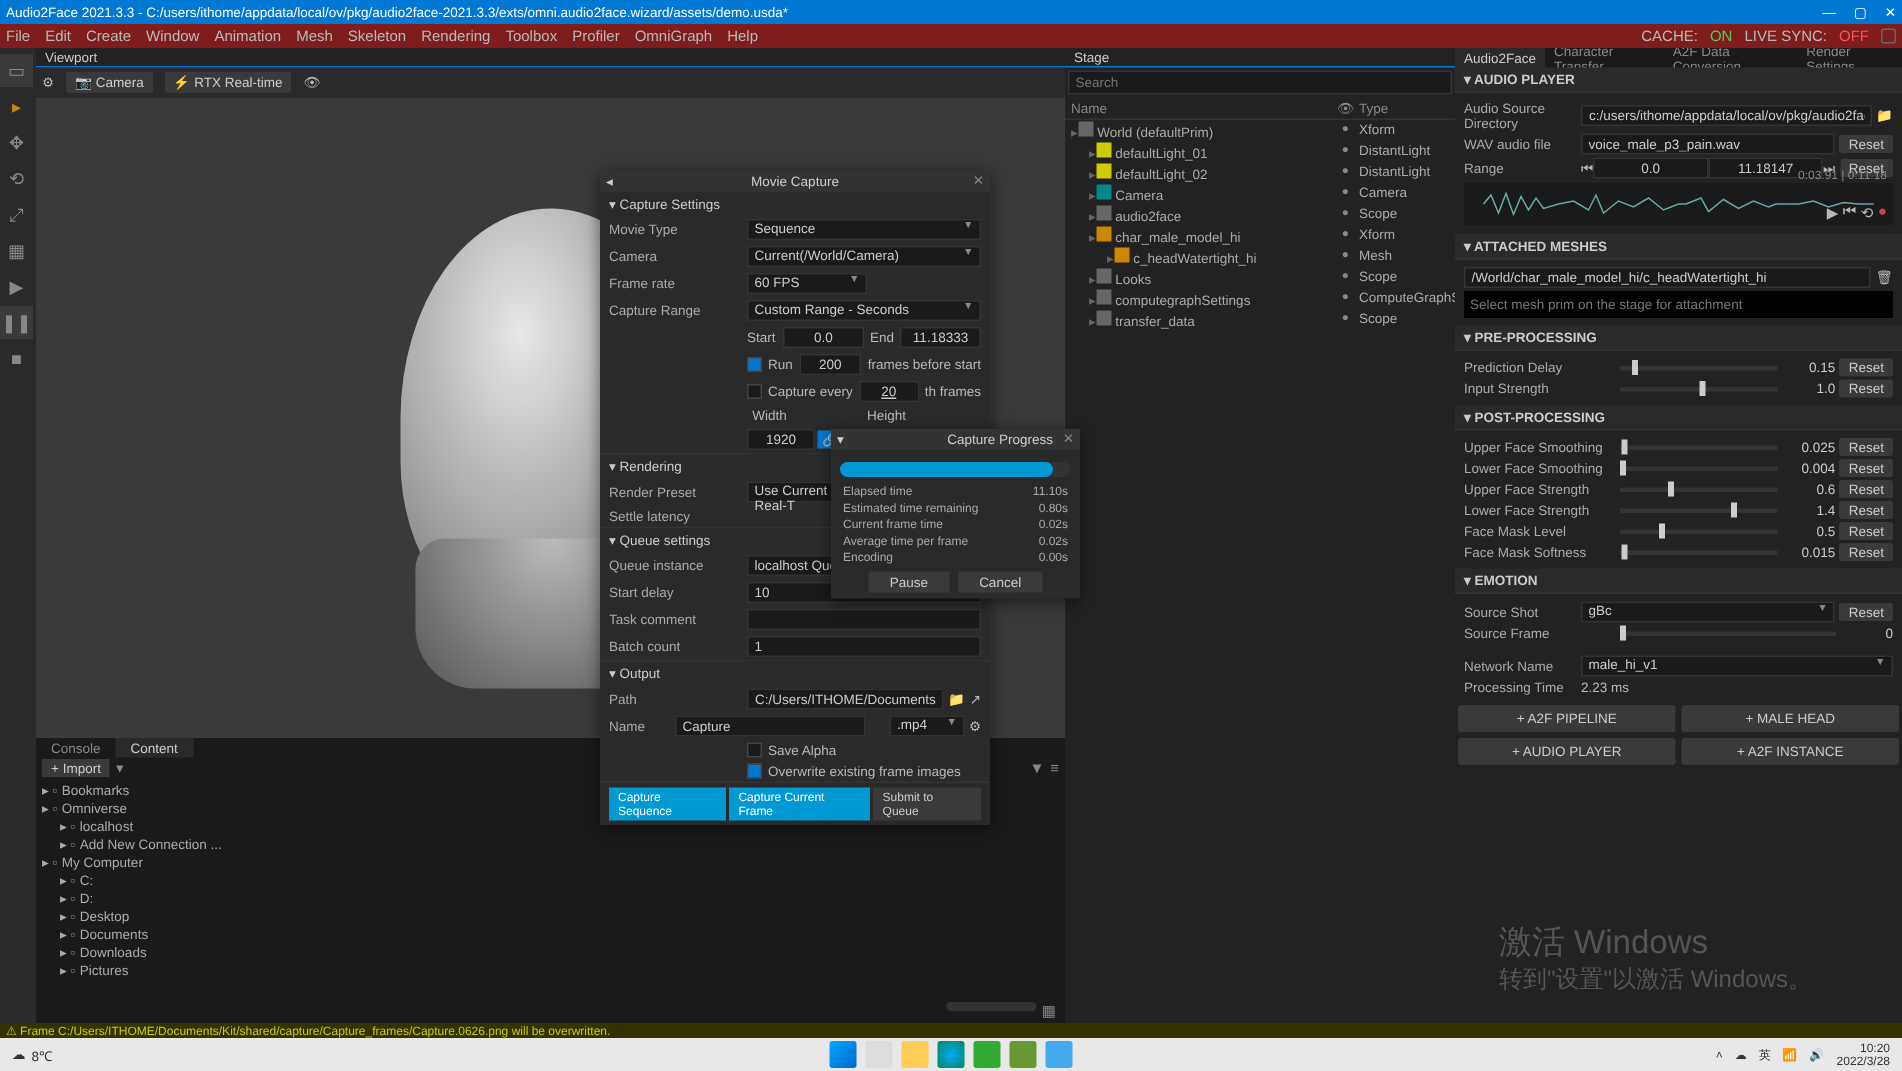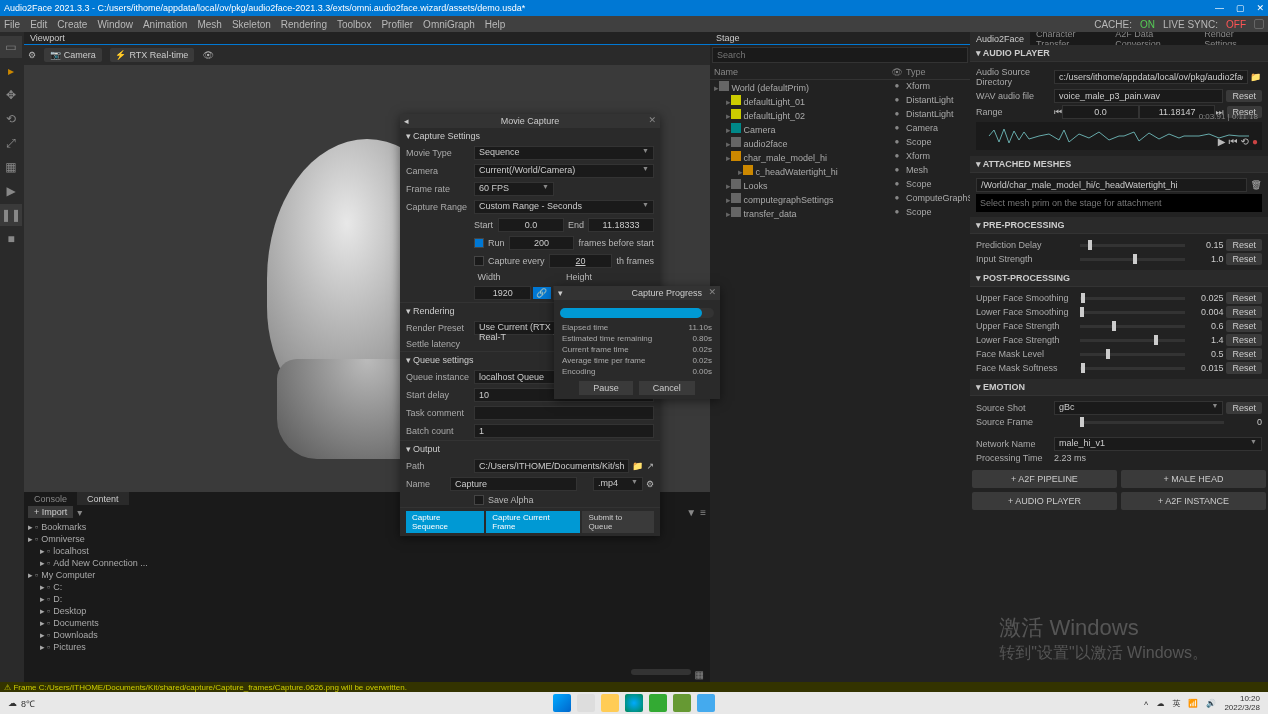--- a/index.html
+++ b/index.html
@@ -1,19 +1,19 @@
 <!DOCTYPE html>
 <html><head>
 <meta charset="utf-8">
 <style>
 * { margin:0; padding:0; box-sizing:border-box; font-family:"Segoe UI",Arial,sans-serif; }
 body { background:#1a1a1a; color:#b8b8b8; font-size:10px; width:1268px; height:714px; overflow:hidden; position:relative; }
 .titlebar { background:#0078d4; height:16px; display:flex; align-items:center; justify-content:space-between; padding:0 4px; color:#fff; font-size:9px; }
 .titlebar-right { display:flex; gap:12px; }
-.menubar { background:#404040; height:16px; display:flex; align-items:center; padding:0 4px; }
+.menubar { background:#7f1d1d; height:16px; display:flex; align-items:center; padding:0 4px; }
 .menubar-left { display:flex; gap:10px; }
 .menubar-right { display:flex; gap:8px; margin-left:auto; align-items:center; }
 .menu-item { color:#b8b8b8; cursor:pointer; }
 .cache-on { color:#5c5; }
 .sync-off { color:#f55; }
 .main-layout { display:flex; height:calc(714px - 16px - 16px - 22px - 10px); }
 .left-tools { width:24px; background:#2a2a2a; display:flex; flex-direction:column; padding-top:4px; gap:2px; }
 .tool-btn { width:22px; height:22px; background:#2a2a2a; display:flex; align-items:center; justify-content:center; font-size:12px; color:#888; }
 .tool-btn.active { background:#3a3a3a; }
 .viewport-area { flex:1; display:flex; flex-direction:column; position:relative; }
@@ -59,21 +59,21 @@
 .slider-val { width:34px; text-align:right; color:#ccc; }
 .big-btn { flex:1; background:#3a3a3a; padding:4px; text-align:center; font-size:9px; color:#ccc; margin:2px; border-radius:2px; cursor:pointer; }
 .btn-row { display:flex; }
 
 .movie-dialog { position:absolute; left:400px; top:114px; width:260px; background:#2a2a2a; box-shadow:0 2px 10px rgba(0,0,0,.5); z-index:50; }
 .dlg-title { background:#333; padding:2px 6px; font-size:9px; color:#ccc; text-align:center; position:relative; }
 .dlg-close { position:absolute; right:4px; top:1px; color:#888; cursor:pointer; }
 .dlg-section { border-bottom:1px solid #333; }
 .dlg-sec-hdr { padding:3px 6px; font-size:9px; color:#ccc; background:#2a2a2a; }
 .dlg-row { display:flex; align-items:center; padding:2px 6px; font-size:9px; }
-.dlg-label { width:68px; color:#aaa; }
+.dlg-label { width:92px; color:#aaa; }
 .dlg-input { flex:1; background:#1a1a1a; border:1px solid #333; height:14px; color:#ccc; padding:0 4px; font-size:9px; }
 .dlg-select { flex:1; background:#1a1a1a; border:1px solid #333; height:14px; color:#ccc; padding:0 4px; font-size:9px; position:relative; }
 .dlg-select::after { content:"▼"; position:absolute; right:4px; font-size:7px; color:#888; }
 .dlg-small { width:40px; }
 .dlg-check { width:10px; height:10px; background:#1a1a1a; border:1px solid #444; margin-right:4px; }
 .dlg-check.on { background:#0078d4; }
 .dlg-btns { display:flex; gap:2px; padding:3px 6px; justify-content:space-between; }
 .dlg-btn { background:#0099d4; color:#fff; padding:2px 6px; font-size:8px; cursor:pointer; }
 .dlg-btn.gray { background:#3a3a3a; color:#ccc; }
 
@@ -543,20 +543,25 @@
         <span class="dlg-label">Name</span>
         <input class="dlg-input" value="Capture" style="">
         <div class="dlg-select" style="flex:0 0 50px;margin-left:16px;"><span>.mp4</span></div>
         <span style="margin-left:3px;">⚙</span>
       </div>
     <div class="dlg-row">
         <span class="dlg-label"></span>
         <span class="dlg-check"></span>
         <span>Save Alpha</span>
       </div>
+    <div class="dlg-row">
+        <span class="dlg-label"></span>
+        <span class="dlg-check on"></span>
+        <span>Overwrite existing frame images</span>
+      </div>
   </div>
   <div class="dlg-btns">
     <span class="dlg-btn">Capture Sequence</span>
     <span class="dlg-btn">Capture Current Frame</span>
     <span class="dlg-btn gray">Submit to Queue</span>
   </div>
 </div>
 
 <div class="progress-dialog">
   <div class="dlg-title" style="text-align:right;padding-right:18px;"><span style="position:absolute;left:4px;">▾</span><span>Capture Progress</span><span class="dlg-close">✕</span></div>

